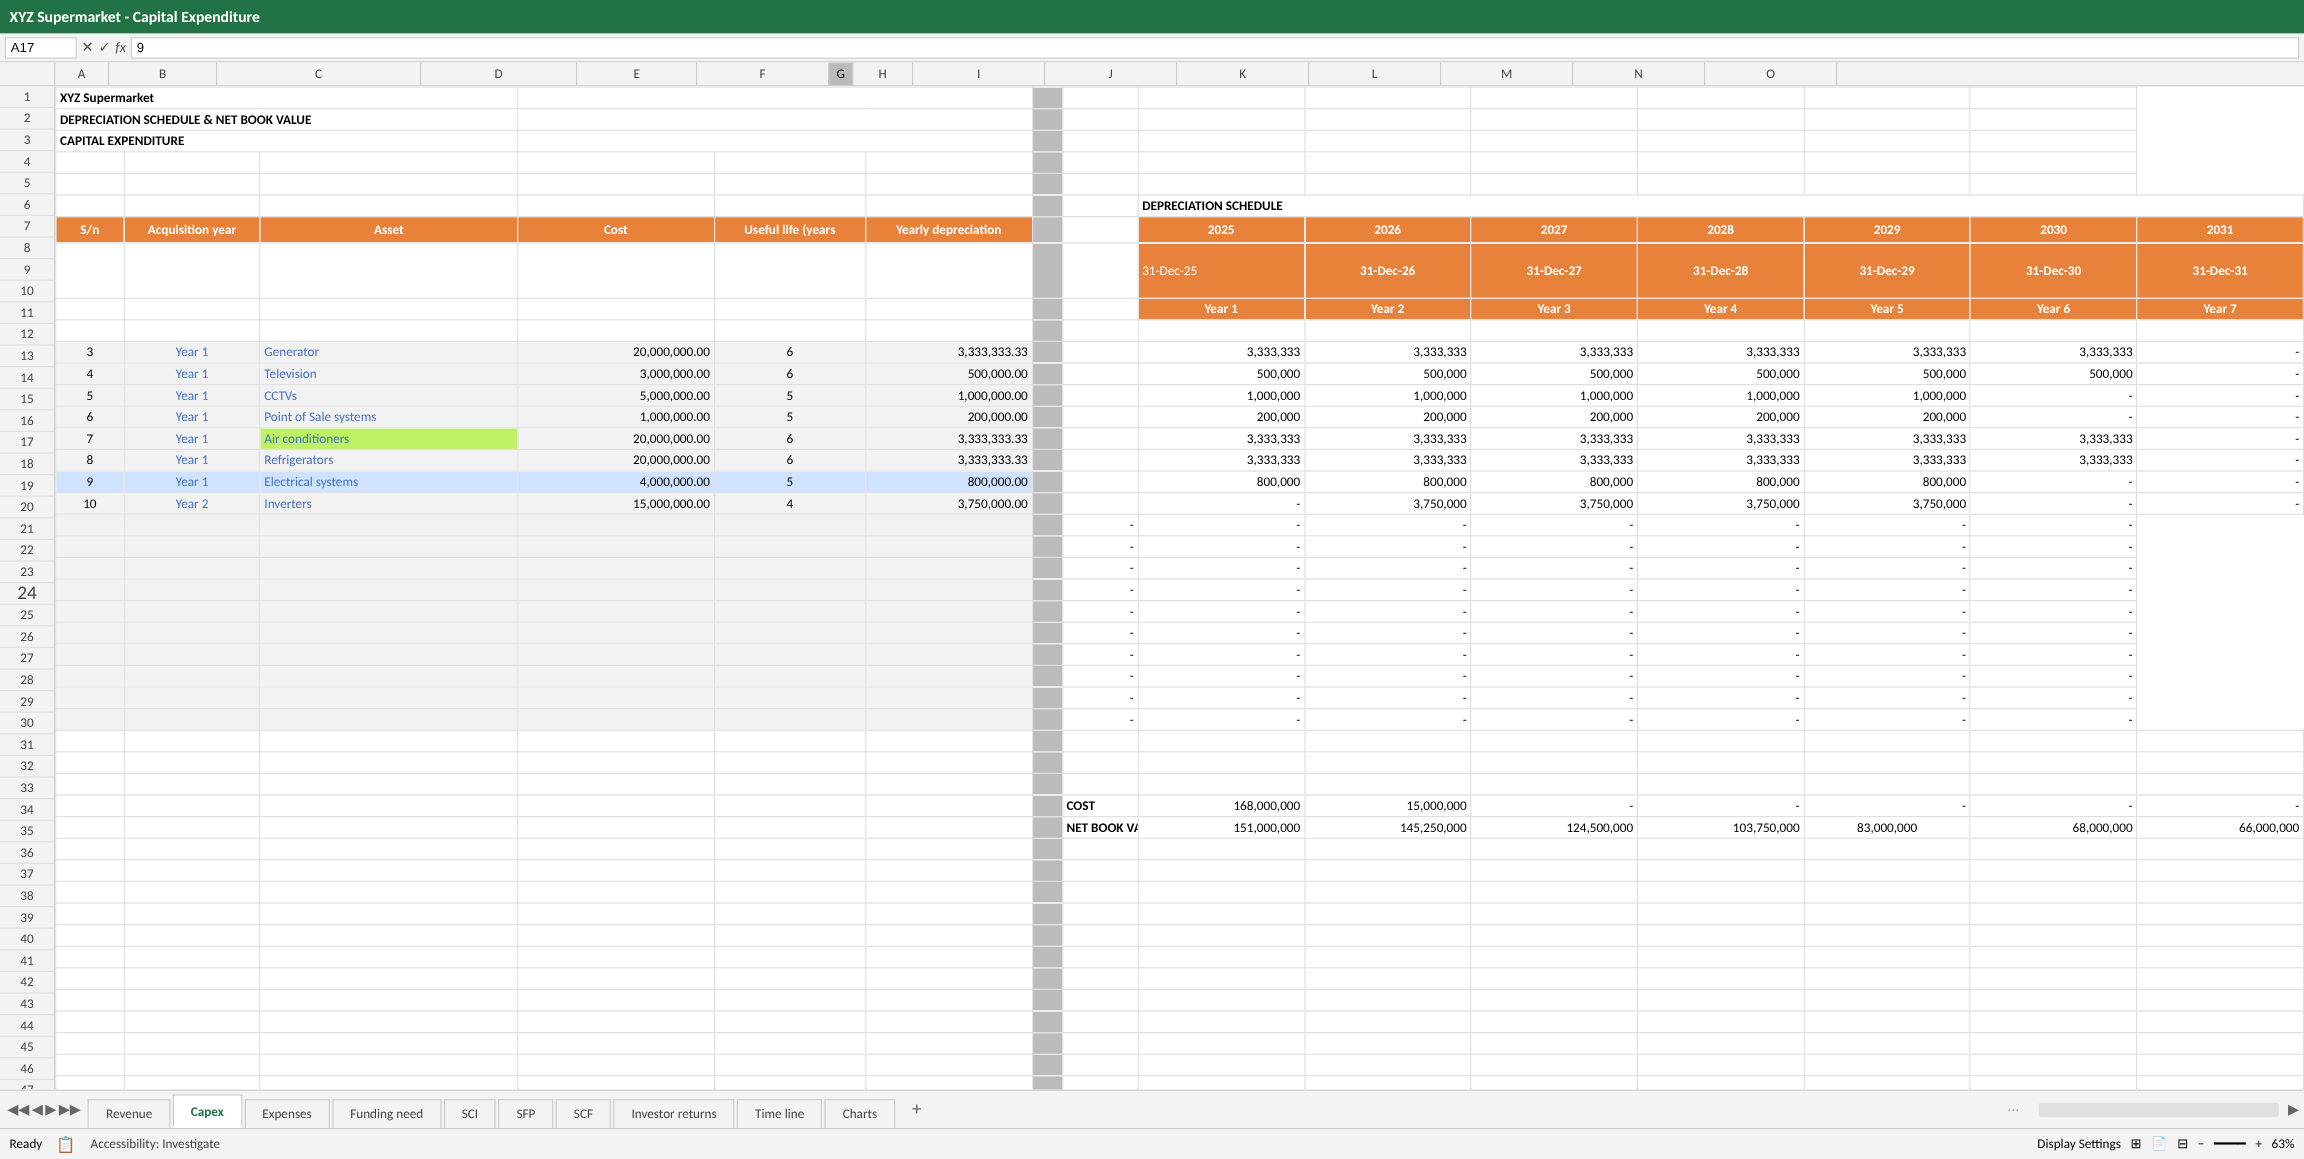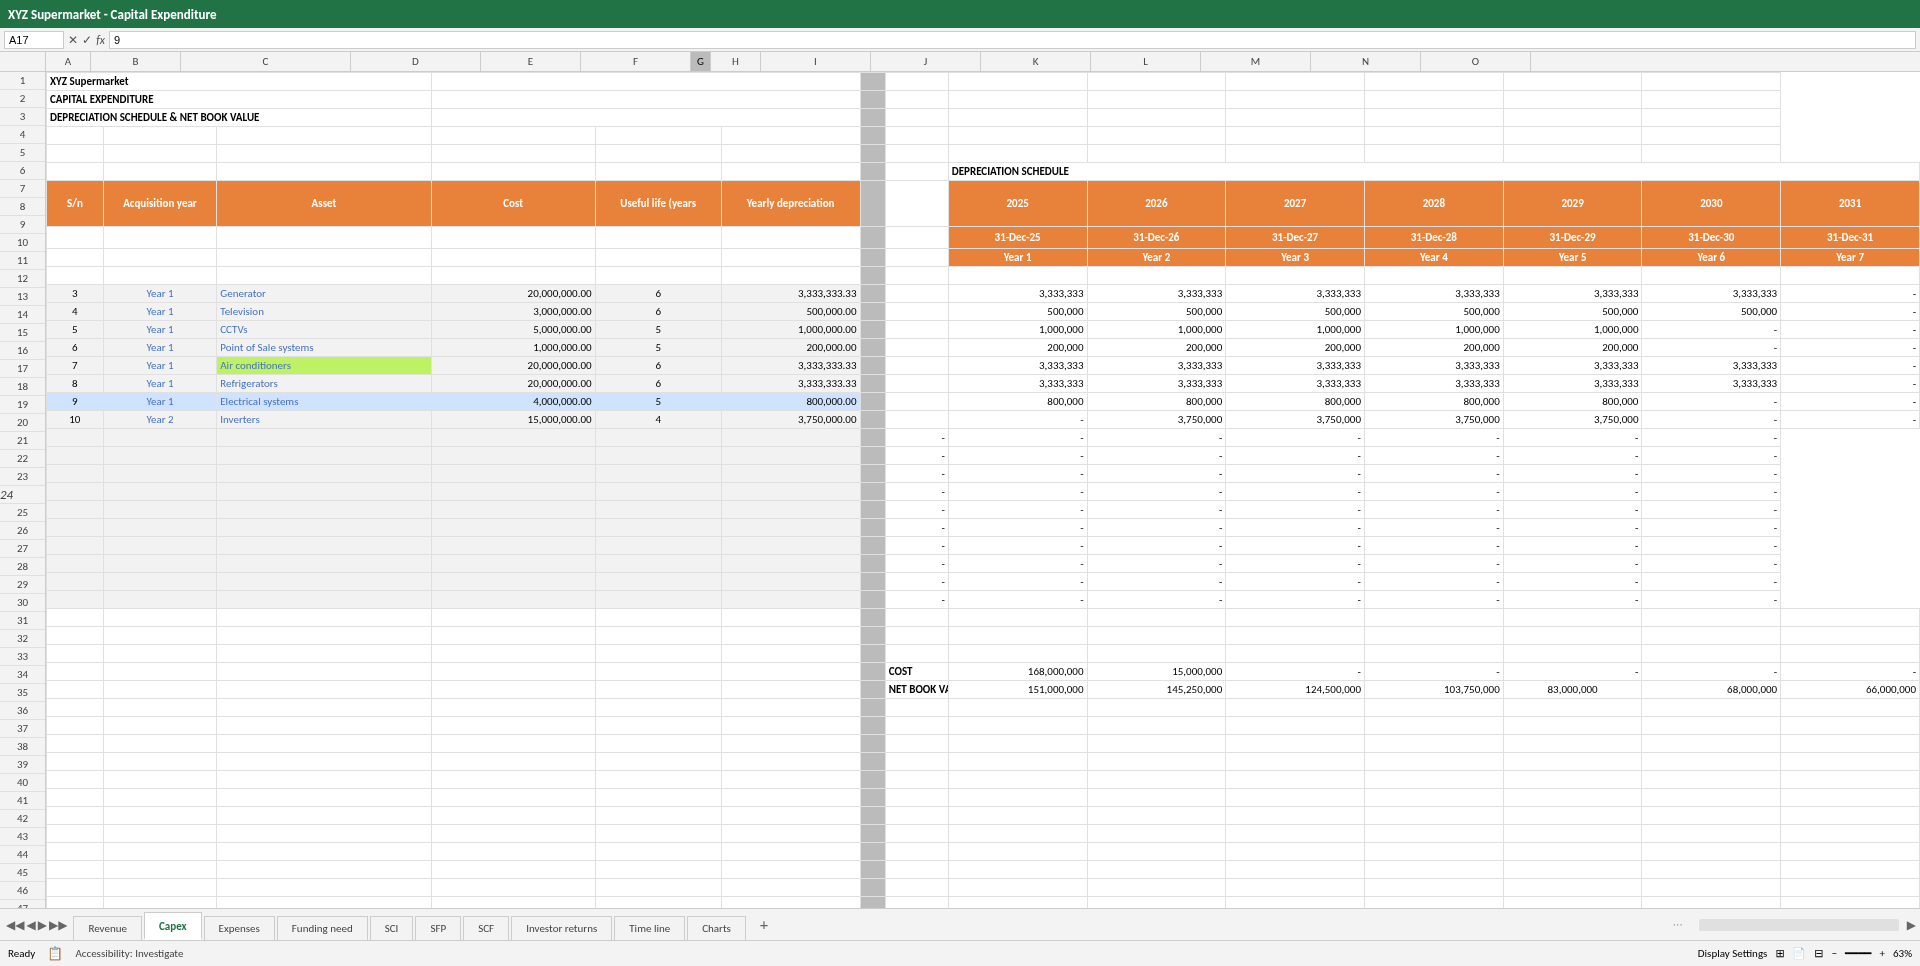--- a/index.html
+++ b/index.html
@@ -64,21 +64,21 @@
             <div style="height: 18px; line-height: 18px; text-align: center; font-size: 11px; color: rgb(68, 68, 68); border-bottom: 1px solid rgb(224, 224, 224);">14</div>
             <div style="height: 18px; line-height: 18px; text-align: center; font-size: 11px; color: rgb(68, 68, 68); border-bottom: 1px solid rgb(224, 224, 224);">15</div>
             <div style="height: 18px; line-height: 18px; text-align: center; font-size: 11px; color: rgb(68, 68, 68); border-bottom: 1px solid rgb(224, 224, 224);">16</div>
             <div style="height: 18px; line-height: 18px; text-align: center; font-size: 11px; color: rgb(68, 68, 68); border-bottom: 1px solid rgb(224, 224, 224);">17</div>
             <div style="height: 18px; line-height: 18px; text-align: center; font-size: 11px; color: rgb(68, 68, 68); border-bottom: 1px solid rgb(224, 224, 224);">18</div>
             <div style="height: 18px; line-height: 18px; text-align: center; font-size: 11px; color: rgb(68, 68, 68); border-bottom: 1px solid rgb(224, 224, 224);">19</div>
             <div style="height: 18px; line-height: 18px; text-align: center; font-size: 11px; color: rgb(68, 68, 68); border-bottom: 1px solid rgb(224, 224, 224);">20</div>
             <div style="height: 18px; line-height: 18px; text-align: center; font-size: 11px; color: rgb(68, 68, 68); border-bottom: 1px solid rgb(224, 224, 224);">21</div>
             <div style="height: 18px; line-height: 18px; text-align: center; font-size: 11px; color: rgb(68, 68, 68); border-bottom: 1px solid rgb(224, 224, 224);">22</div>
             <div style="height: 18px; line-height: 18px; text-align: center; font-size: 11px; color: rgb(68, 68, 68); border-bottom: 1px solid rgb(224, 224, 224);">23</div>
-            <div style="height: 18px; line-height: 18px; text-align: left; font-size: 13px; color: rgb(68, 68, 68); border-bottom: 1px solid rgb(224, 224, 224); font-style: italic;">24</div>
+            <div style="height: 18px; line-height: 18px; text-align: center; font-size: 16px; color: rgb(68, 68, 68); border-bottom: 1px solid rgb(224, 224, 224);">24</div>
             <div style="height: 18px; line-height: 18px; text-align: center; font-size: 11px; color: rgb(68, 68, 68); border-bottom: 1px solid rgb(224, 224, 224);">25</div>
             <div style="height: 18px; line-height: 18px; text-align: center; font-size: 11px; color: rgb(68, 68, 68); border-bottom: 1px solid rgb(224, 224, 224);">26</div>
             <div style="height: 18px; line-height: 18px; text-align: center; font-size: 11px; color: rgb(68, 68, 68); border-bottom: 1px solid rgb(224, 224, 224);">27</div>
             <div style="height: 18px; line-height: 18px; text-align: center; font-size: 11px; color: rgb(68, 68, 68); border-bottom: 1px solid rgb(224, 224, 224);">28</div>
             <div style="height: 18px; line-height: 18px; text-align: center; font-size: 11px; color: rgb(68, 68, 68); border-bottom: 1px solid rgb(224, 224, 224);">29</div>
             <div style="height: 18px; line-height: 18px; text-align: center; font-size: 11px; color: rgb(68, 68, 68); border-bottom: 1px solid rgb(224, 224, 224);">30</div>
             <div style="height: 18px; line-height: 18px; text-align: center; font-size: 11px; color: rgb(68, 68, 68); border-bottom: 1px solid rgb(224, 224, 224);">31</div>
             <div style="height: 18px; line-height: 18px; text-align: center; font-size: 11px; color: rgb(68, 68, 68); border-bottom: 1px solid rgb(224, 224, 224);">32</div>
             <div style="height: 18px; line-height: 18px; text-align: center; font-size: 11px; color: rgb(68, 68, 68); border-bottom: 1px solid rgb(224, 224, 224);">33</div>
             <div style="height: 18px; line-height: 18px; text-align: center; font-size: 11px; color: rgb(68, 68, 68); border-bottom: 1px solid rgb(224, 224, 224);">34</div>
@@ -124,33 +124,33 @@
                 <td style="border: 1px solid rgb(224, 224, 224); height: 18px; font-size: 11px; padding: 0px 3px; white-space: nowrap; overflow: hidden; vertical-align: middle; background-color: rgb(187, 187, 187);"></td>
                 <td style="border: 1px solid rgb(224, 224, 224); height: 18px; font-size: 11px; padding: 0px 3px; white-space: nowrap; overflow: hidden; vertical-align: middle;"></td>
                 <td style="border: 1px solid rgb(224, 224, 224); height: 18px; font-size: 11px; padding: 0px 3px; white-space: nowrap; overflow: hidden; vertical-align: middle;"></td>
                 <td style="border: 1px solid rgb(224, 224, 224); height: 18px; font-size: 11px; padding: 0px 3px; white-space: nowrap; overflow: hidden; vertical-align: middle;"></td>
                 <td style="border: 1px solid rgb(224, 224, 224); height: 18px; font-size: 11px; padding: 0px 3px; white-space: nowrap; overflow: hidden; vertical-align: middle;"></td>
                 <td style="border: 1px solid rgb(224, 224, 224); height: 18px; font-size: 11px; padding: 0px 3px; white-space: nowrap; overflow: hidden; vertical-align: middle;"></td>
                 <td style="border: 1px solid rgb(224, 224, 224); height: 18px; font-size: 11px; padding: 0px 3px; white-space: nowrap; overflow: hidden; vertical-align: middle;"></td>
                 <td style="border: 1px solid rgb(224, 224, 224); height: 18px; font-size: 11px; padding: 0px 3px; white-space: nowrap; overflow: hidden; vertical-align: middle;"></td>
               </tr>
               <tr>
+                <td colspan="3" style="border: 1px solid rgb(224, 224, 224); height: 18px; font-size: 11px; padding: 0px 3px; white-space: nowrap; overflow: hidden; vertical-align: middle; font-weight: bold;">DEPRECIATION SCHEDULE &amp; NET BOOK VALUE</td>
+                <td colspan="3" style="border: 1px solid rgb(224, 224, 224); height: 18px; font-size: 11px; padding: 0px 3px; white-space: nowrap; overflow: hidden; vertical-align: middle;"></td>
+                <td style="border: 1px solid rgb(224, 224, 224); height: 18px; font-size: 11px; padding: 0px 3px; white-space: nowrap; overflow: hidden; vertical-align: middle; background-color: rgb(187, 187, 187);"></td>
+                <td style="border: 1px solid rgb(224, 224, 224); height: 18px; font-size: 11px; padding: 0px 3px; white-space: nowrap; overflow: hidden; vertical-align: middle;"></td>
+                <td style="border: 1px solid rgb(224, 224, 224); height: 18px; font-size: 11px; padding: 0px 3px; white-space: nowrap; overflow: hidden; vertical-align: middle;"></td>
+                <td style="border: 1px solid rgb(224, 224, 224); height: 18px; font-size: 11px; padding: 0px 3px; white-space: nowrap; overflow: hidden; vertical-align: middle;"></td>
+                <td style="border: 1px solid rgb(224, 224, 224); height: 18px; font-size: 11px; padding: 0px 3px; white-space: nowrap; overflow: hidden; vertical-align: middle;"></td>
+                <td style="border: 1px solid rgb(224, 224, 224); height: 18px; font-size: 11px; padding: 0px 3px; white-space: nowrap; overflow: hidden; vertical-align: middle;"></td>
+                <td style="border: 1px solid rgb(224, 224, 224); height: 18px; font-size: 11px; padding: 0px 3px; white-space: nowrap; overflow: hidden; vertical-align: middle;"></td>
+                <td style="border: 1px solid rgb(224, 224, 224); height: 18px; font-size: 11px; padding: 0px 3px; white-space: nowrap; overflow: hidden; vertical-align: middle;"></td>
+              </tr>
+              <tr>
                 <td colspan="3" style="border: 1px solid rgb(224, 224, 224); height: 18px; font-size: 11px; padding: 0px 3px; white-space: nowrap; overflow: hidden; vertical-align: middle; font-weight: bold;">CAPITAL EXPENDITURE</td>
-                <td colspan="3" style="border: 1px solid rgb(224, 224, 224); height: 18px; font-size: 11px; padding: 0px 3px; white-space: nowrap; overflow: hidden; vertical-align: middle;"></td>
-                <td style="border: 1px solid rgb(224, 224, 224); height: 18px; font-size: 11px; padding: 0px 3px; white-space: nowrap; overflow: hidden; vertical-align: middle; background-color: rgb(187, 187, 187);"></td>
-                <td style="border: 1px solid rgb(224, 224, 224); height: 18px; font-size: 11px; padding: 0px 3px; white-space: nowrap; overflow: hidden; vertical-align: middle;"></td>
-                <td style="border: 1px solid rgb(224, 224, 224); height: 18px; font-size: 11px; padding: 0px 3px; white-space: nowrap; overflow: hidden; vertical-align: middle;"></td>
-                <td style="border: 1px solid rgb(224, 224, 224); height: 18px; font-size: 11px; padding: 0px 3px; white-space: nowrap; overflow: hidden; vertical-align: middle;"></td>
-                <td style="border: 1px solid rgb(224, 224, 224); height: 18px; font-size: 11px; padding: 0px 3px; white-space: nowrap; overflow: hidden; vertical-align: middle;"></td>
-                <td style="border: 1px solid rgb(224, 224, 224); height: 18px; font-size: 11px; padding: 0px 3px; white-space: nowrap; overflow: hidden; vertical-align: middle;"></td>
-                <td style="border: 1px solid rgb(224, 224, 224); height: 18px; font-size: 11px; padding: 0px 3px; white-space: nowrap; overflow: hidden; vertical-align: middle;"></td>
-                <td style="border: 1px solid rgb(224, 224, 224); height: 18px; font-size: 11px; padding: 0px 3px; white-space: nowrap; overflow: hidden; vertical-align: middle;"></td>
-              </tr>
-              <tr>
-                <td colspan="3" style="border: 1px solid rgb(224, 224, 224); height: 18px; font-size: 11px; padding: 0px 3px; white-space: nowrap; overflow: hidden; vertical-align: middle; font-weight: bold;">DEPRECIATION SCHEDULE &amp; NET BOOK VALUE</td>
                 <td colspan="3" style="border: 1px solid rgb(224, 224, 224); height: 18px; font-size: 11px; padding: 0px 3px; white-space: nowrap; overflow: hidden; vertical-align: middle;"></td>
                 <td style="border: 1px solid rgb(224, 224, 224); height: 18px; font-size: 11px; padding: 0px 3px; white-space: nowrap; overflow: hidden; vertical-align: middle; background-color: rgb(187, 187, 187);"></td>
                 <td style="border: 1px solid rgb(224, 224, 224); height: 18px; font-size: 11px; padding: 0px 3px; white-space: nowrap; overflow: hidden; vertical-align: middle;"></td>
                 <td style="border: 1px solid rgb(224, 224, 224); height: 18px; font-size: 11px; padding: 0px 3px; white-space: nowrap; overflow: hidden; vertical-align: middle;"></td>
                 <td style="border: 1px solid rgb(224, 224, 224); height: 18px; font-size: 11px; padding: 0px 3px; white-space: nowrap; overflow: hidden; vertical-align: middle;"></td>
                 <td style="border: 1px solid rgb(224, 224, 224); height: 18px; font-size: 11px; padding: 0px 3px; white-space: nowrap; overflow: hidden; vertical-align: middle;"></td>
                 <td style="border: 1px solid rgb(224, 224, 224); height: 18px; font-size: 11px; padding: 0px 3px; white-space: nowrap; overflow: hidden; vertical-align: middle;"></td>
                 <td style="border: 1px solid rgb(224, 224, 224); height: 18px; font-size: 11px; padding: 0px 3px; white-space: nowrap; overflow: hidden; vertical-align: middle;"></td>
                 <td style="border: 1px solid rgb(224, 224, 224); height: 18px; font-size: 11px; padding: 0px 3px; white-space: nowrap; overflow: hidden; vertical-align: middle;"></td>
               </tr>
@@ -195,42 +195,42 @@
                 <td style="border: 1px solid rgb(224, 224, 224); height: 18px; font-size: 11px; padding: 0px 3px; white-space: nowrap; overflow: hidden; vertical-align: middle;"></td>
                 <td style="border: 1px solid rgb(224, 224, 224); height: 18px; font-size: 11px; padding: 0px 3px; white-space: nowrap; overflow: hidden; vertical-align: middle; background-color: rgb(187, 187, 187);"></td>
                 <td style="border: 1px solid rgb(224, 224, 224); height: 18px; font-size: 11px; padding: 0px 3px; white-space: nowrap; overflow: hidden; vertical-align: middle;"></td>
                 <td colspan="7" style="border: 1px solid rgb(224, 224, 224); height: 18px; font-size: 11px; padding: 0px 3px; white-space: nowrap; overflow: hidden; vertical-align: middle; font-weight: bold;">DEPRECIATION SCHEDULE</td>
               </tr>
               <tr>
                 <td style="border: 1px solid rgb(224, 224, 224); height: 18px; font-size: 11px; padding: 0px 3px; white-space: nowrap; overflow: hidden; vertical-align: middle; background-color: rgb(232, 129, 58); color: white; font-weight: bold; text-align: center;">S/n</td>
                 <td style="border: 1px solid rgb(224, 224, 224); height: 18px; font-size: 11px; padding: 0px 3px; white-space: nowrap; overflow: hidden; vertical-align: middle; background-color: rgb(232, 129, 58); color: white; font-weight: bold; text-align: center;">Acquisition year</td>
                 <td style="border: 1px solid rgb(224, 224, 224); height: 18px; font-size: 11px; padding: 0px 3px; white-space: nowrap; overflow: hidden; vertical-align: middle; background-color: rgb(232, 129, 58); color: white; font-weight: bold; text-align: center;">Asset</td>
                 <td style="border: 1px solid rgb(224, 224, 224); height: 18px; font-size: 11px; padding: 0px 3px; white-space: nowrap; overflow: hidden; vertical-align: middle; background-color: rgb(232, 129, 58); color: white; font-weight: bold; text-align: center;">Cost</td>
-                <td style="border: 1px solid rgb(224, 224, 224); height: 18px; font-size: 11px; padding: 16px 3px; white-space: nowrap; overflow: hidden; vertical-align: middle; background-color: rgb(232, 129, 58); color: white; font-weight: bold; text-align: center;">Useful life (years</td>
+                <td style="border: 1px solid rgb(224, 224, 224); height: 18px; font-size: 11px; padding: 4px 3px; white-space: nowrap; overflow: hidden; vertical-align: middle; background-color: rgb(232, 129, 58); color: white; font-weight: bold; text-align: center;">Useful life (years</td>
                 <td style="border: 1px solid rgb(224, 224, 224); height: 18px; font-size: 11px; padding: 0px 3px; white-space: nowrap; overflow: hidden; vertical-align: middle; background-color: rgb(232, 129, 58); color: white; font-weight: bold; text-align: center;">Yearly depreciation</td>
                 <td style="border: 1px solid rgb(224, 224, 224); height: 18px; font-size: 11px; padding: 0px 3px; white-space: nowrap; overflow: hidden; vertical-align: middle; background-color: rgb(187, 187, 187);"></td>
                 <td style="border: 1px solid rgb(224, 224, 224); height: 18px; font-size: 11px; padding: 0px 3px; white-space: nowrap; overflow: hidden; vertical-align: middle;"></td>
                 <td style="border: 1px solid rgb(224, 224, 224); height: 18px; font-size: 11px; padding: 0px 3px; white-space: nowrap; overflow: hidden; vertical-align: middle; background-color: rgb(232, 129, 58); color: white; font-weight: bold; text-align: center;">2025</td>
                 <td style="border: 1px solid rgb(224, 224, 224); height: 18px; font-size: 11px; padding: 0px 3px; white-space: nowrap; overflow: hidden; vertical-align: middle; background-color: rgb(232, 129, 58); color: white; font-weight: bold; text-align: center;">2026</td>
                 <td style="border: 1px solid rgb(224, 224, 224); height: 18px; font-size: 11px; padding: 0px 3px; white-space: nowrap; overflow: hidden; vertical-align: middle; background-color: rgb(232, 129, 58); color: white; font-weight: bold; text-align: center;">2027</td>
                 <td style="border: 1px solid rgb(224, 224, 224); height: 18px; font-size: 11px; padding: 0px 3px; white-space: nowrap; overflow: hidden; vertical-align: middle; background-color: rgb(232, 129, 58); color: white; font-weight: bold; text-align: center;">2028</td>
                 <td style="border: 1px solid rgb(224, 224, 224); height: 18px; font-size: 11px; padding: 0px 3px; white-space: nowrap; overflow: hidden; vertical-align: middle; background-color: rgb(232, 129, 58); color: white; font-weight: bold; text-align: center;">2029</td>
                 <td style="border: 1px solid rgb(224, 224, 224); height: 18px; font-size: 11px; padding: 0px 3px; white-space: nowrap; overflow: hidden; vertical-align: middle; background-color: rgb(232, 129, 58); color: white; font-weight: bold; text-align: center;">2030</td>
                 <td style="border: 1px solid rgb(224, 224, 224); height: 18px; font-size: 11px; padding: 0px 3px; white-space: nowrap; overflow: hidden; vertical-align: middle; background-color: rgb(232, 129, 58); color: white; font-weight: bold; text-align: center;">2031</td>
               </tr>
               <tr>
                 <td style="border: 1px solid rgb(224, 224, 224); height: 18px; font-size: 11px; padding: 0px 3px; white-space: nowrap; overflow: hidden; vertical-align: middle;"></td>
                 <td style="border: 1px solid rgb(224, 224, 224); height: 18px; font-size: 11px; padding: 0px 3px; white-space: nowrap; overflow: hidden; vertical-align: middle;"></td>
                 <td style="border: 1px solid rgb(224, 224, 224); height: 18px; font-size: 11px; padding: 0px 3px; white-space: nowrap; overflow: hidden; vertical-align: middle;"></td>
                 <td style="border: 1px solid rgb(224, 224, 224); height: 18px; font-size: 11px; padding: 0px 3px; white-space: nowrap; overflow: hidden; vertical-align: middle;"></td>
                 <td style="border: 1px solid rgb(224, 224, 224); height: 18px; font-size: 11px; padding: 0px 3px; white-space: nowrap; overflow: hidden; vertical-align: middle;"></td>
                 <td style="border: 1px solid rgb(224, 224, 224); height: 18px; font-size: 11px; padding: 0px 3px; white-space: nowrap; overflow: hidden; vertical-align: middle;"></td>
                 <td style="border: 1px solid rgb(224, 224, 224); height: 18px; font-size: 11px; padding: 0px 3px; white-space: nowrap; overflow: hidden; vertical-align: middle; background-color: rgb(187, 187, 187);"></td>
                 <td style="border: 1px solid rgb(224, 224, 224); height: 18px; font-size: 11px; padding: 0px 3px; white-space: nowrap; overflow: hidden; vertical-align: middle;"></td>
-                <td style="border: 1px solid rgb(224, 224, 224); height: 18px; font-size: 11px; padding: 4px 3px; white-space: nowrap; overflow: hidden; vertical-align: middle; background-color: rgb(232, 129, 58); color: white; font-weight: bold; text-align: center;">31-Dec-25</td>
+                <td style="border: 1px solid rgb(224, 224, 224); height: 18px; font-size: 11px; padding: 16px 3px; white-space: nowrap; overflow: hidden; vertical-align: middle; background-color: rgb(232, 129, 58); color: white; font-weight: normal; ">31-Dec-25</td>
                 <td style="border: 1px solid rgb(224, 224, 224); height: 18px; font-size: 11px; padding: 0px 3px; white-space: nowrap; overflow: hidden; vertical-align: middle; background-color: rgb(232, 129, 58); color: white; font-weight: bold; text-align: center;">31-Dec-26</td>
                 <td style="border: 1px solid rgb(224, 224, 224); height: 18px; font-size: 11px; padding: 0px 3px; white-space: nowrap; overflow: hidden; vertical-align: middle; background-color: rgb(232, 129, 58); color: white; font-weight: bold; text-align: center;">31-Dec-27</td>
                 <td style="border: 1px solid rgb(224, 224, 224); height: 18px; font-size: 11px; padding: 0px 3px; white-space: nowrap; overflow: hidden; vertical-align: middle; background-color: rgb(232, 129, 58); color: white; font-weight: bold; text-align: center;">31-Dec-28</td>
                 <td style="border: 1px solid rgb(224, 224, 224); height: 18px; font-size: 11px; padding: 0px 3px; white-space: nowrap; overflow: hidden; vertical-align: middle; background-color: rgb(232, 129, 58); color: white; font-weight: bold; text-align: center;">31-Dec-29</td>
                 <td style="border: 1px solid rgb(224, 224, 224); height: 18px; font-size: 11px; padding: 0px 3px; white-space: nowrap; overflow: hidden; vertical-align: middle; background-color: rgb(232, 129, 58); color: white; font-weight: bold; text-align: center;">31-Dec-30</td>
                 <td style="border: 1px solid rgb(224, 224, 224); height: 18px; font-size: 11px; padding: 0px 3px; white-space: nowrap; overflow: hidden; vertical-align: middle; background-color: rgb(232, 129, 58); color: white; font-weight: bold; text-align: center;">31-Dec-31</td>
               </tr>
               <tr>
                 <td style="border: 1px solid rgb(224, 224, 224); height: 18px; font-size: 11px; padding: 0px 3px; white-space: nowrap; overflow: hidden; vertical-align: middle;"></td>
                 <td style="border: 1px solid rgb(224, 224, 224); height: 18px; font-size: 11px; padding: 0px 3px; white-space: nowrap; overflow: hidden; vertical-align: middle;"></td>

